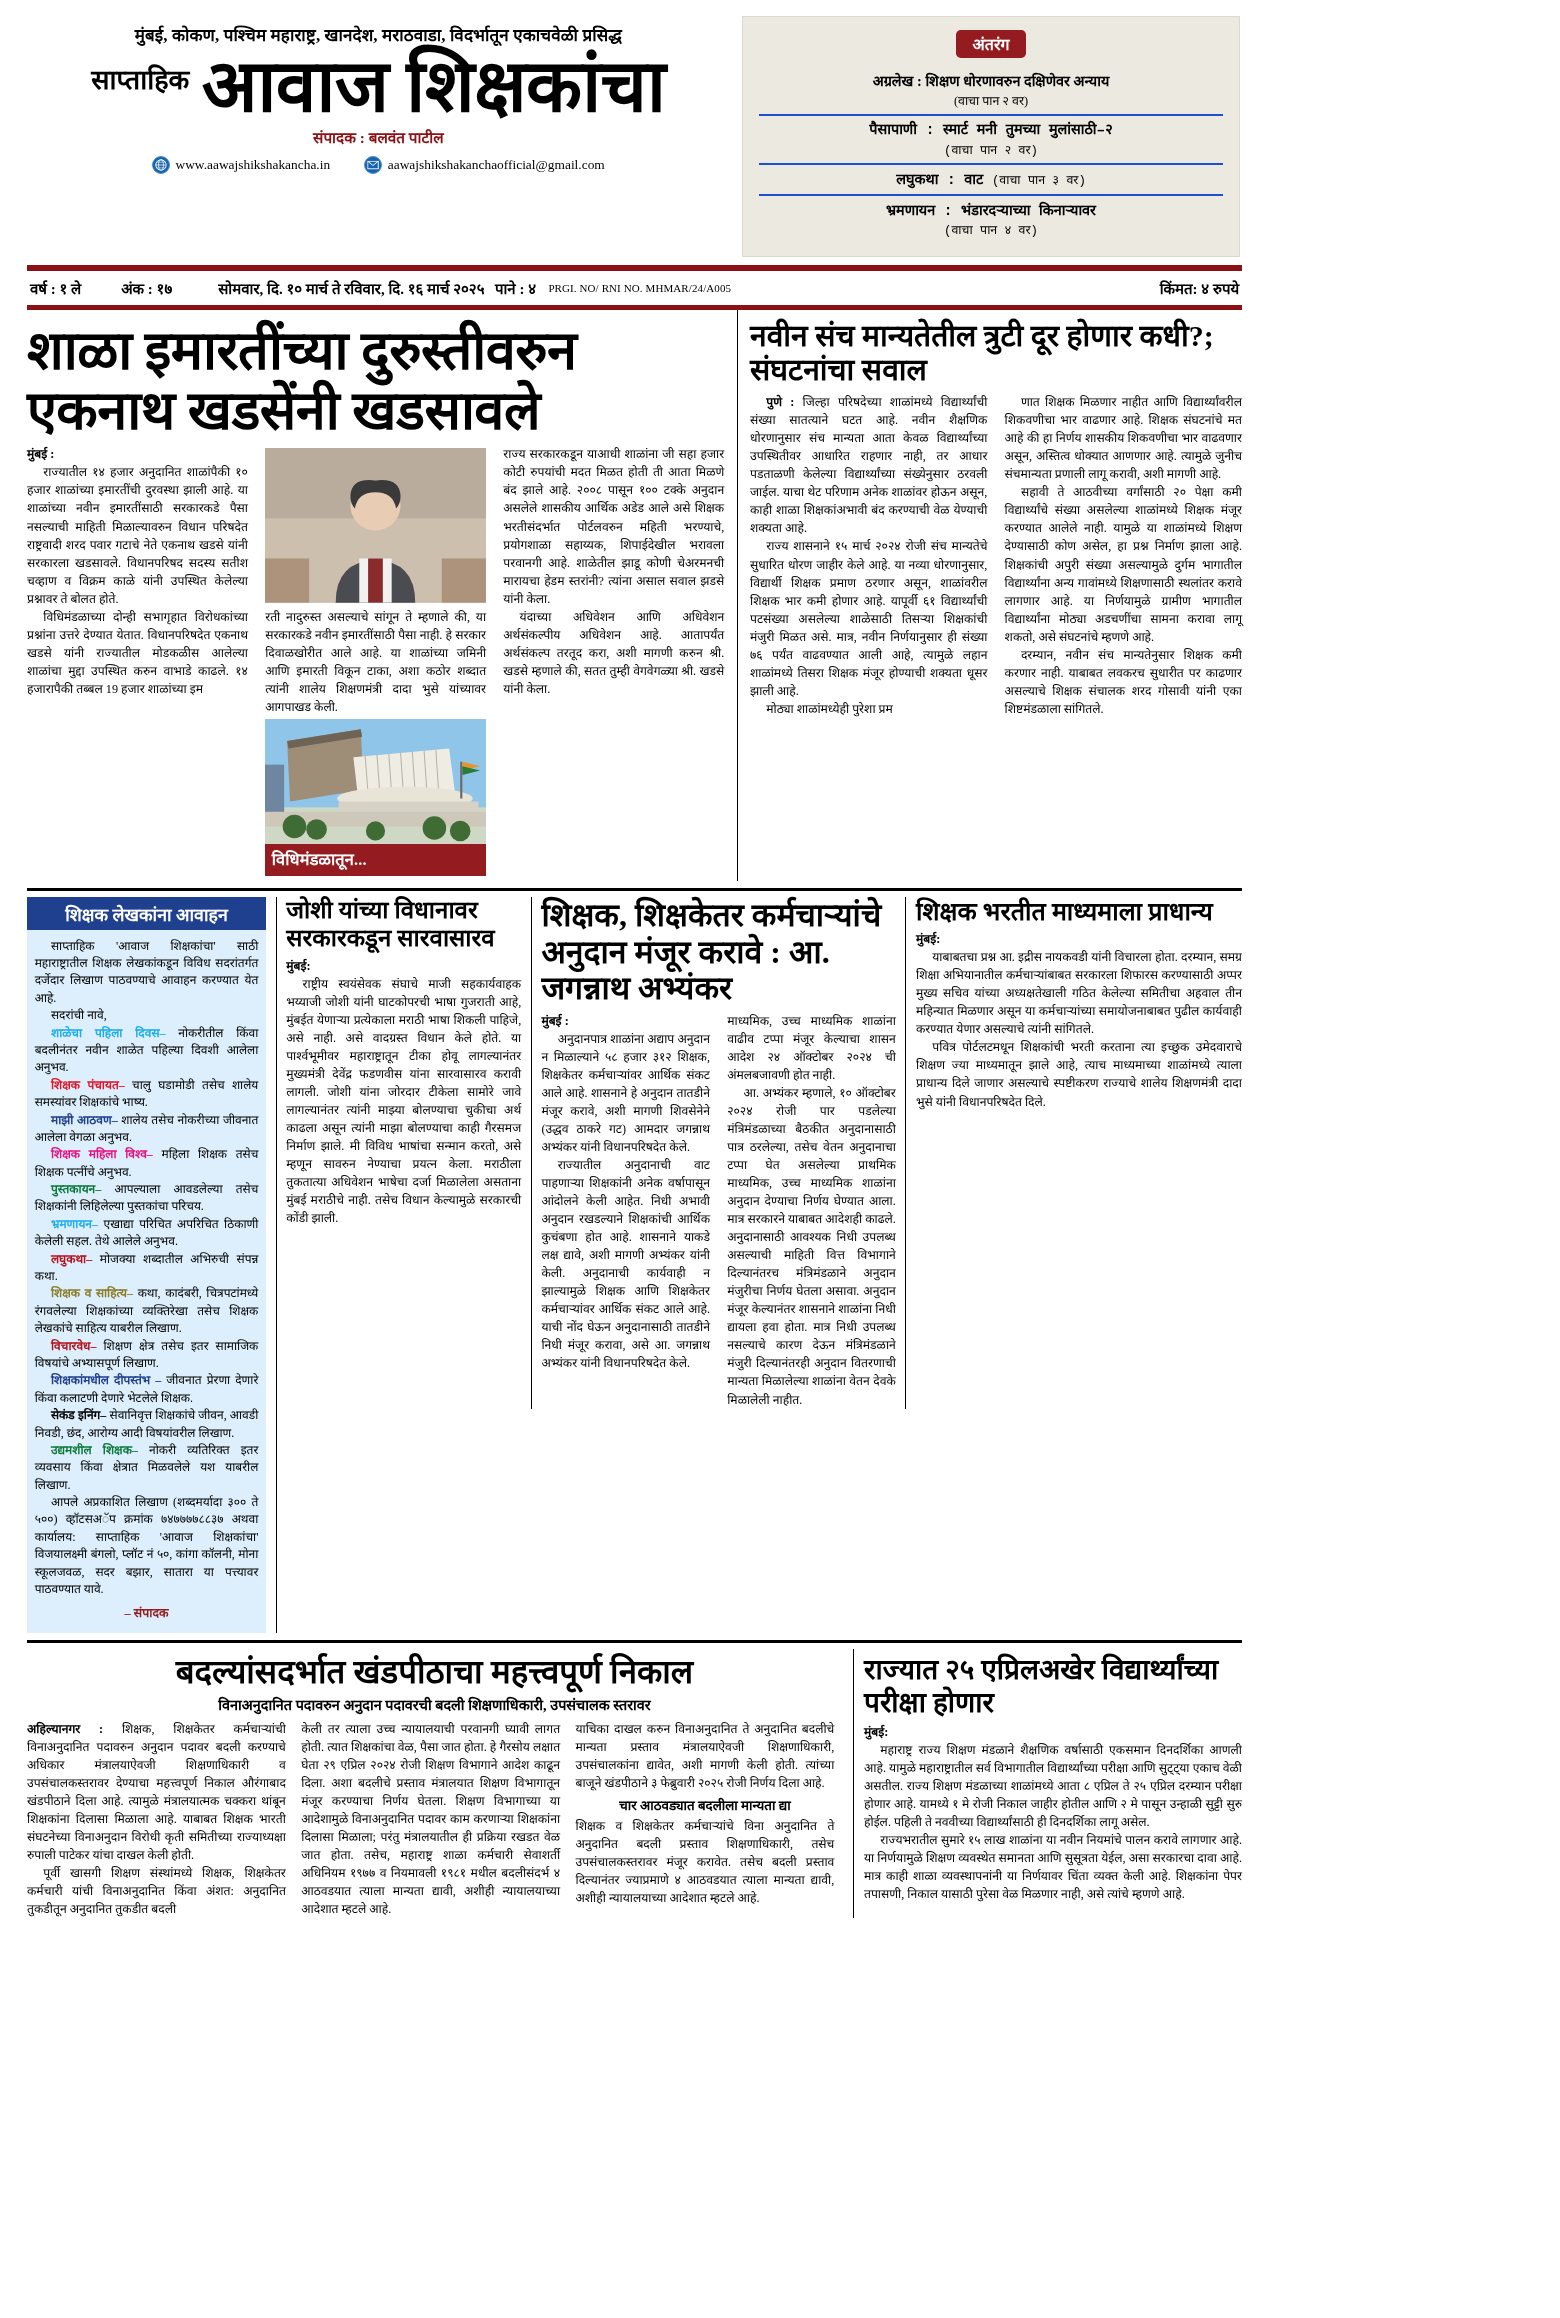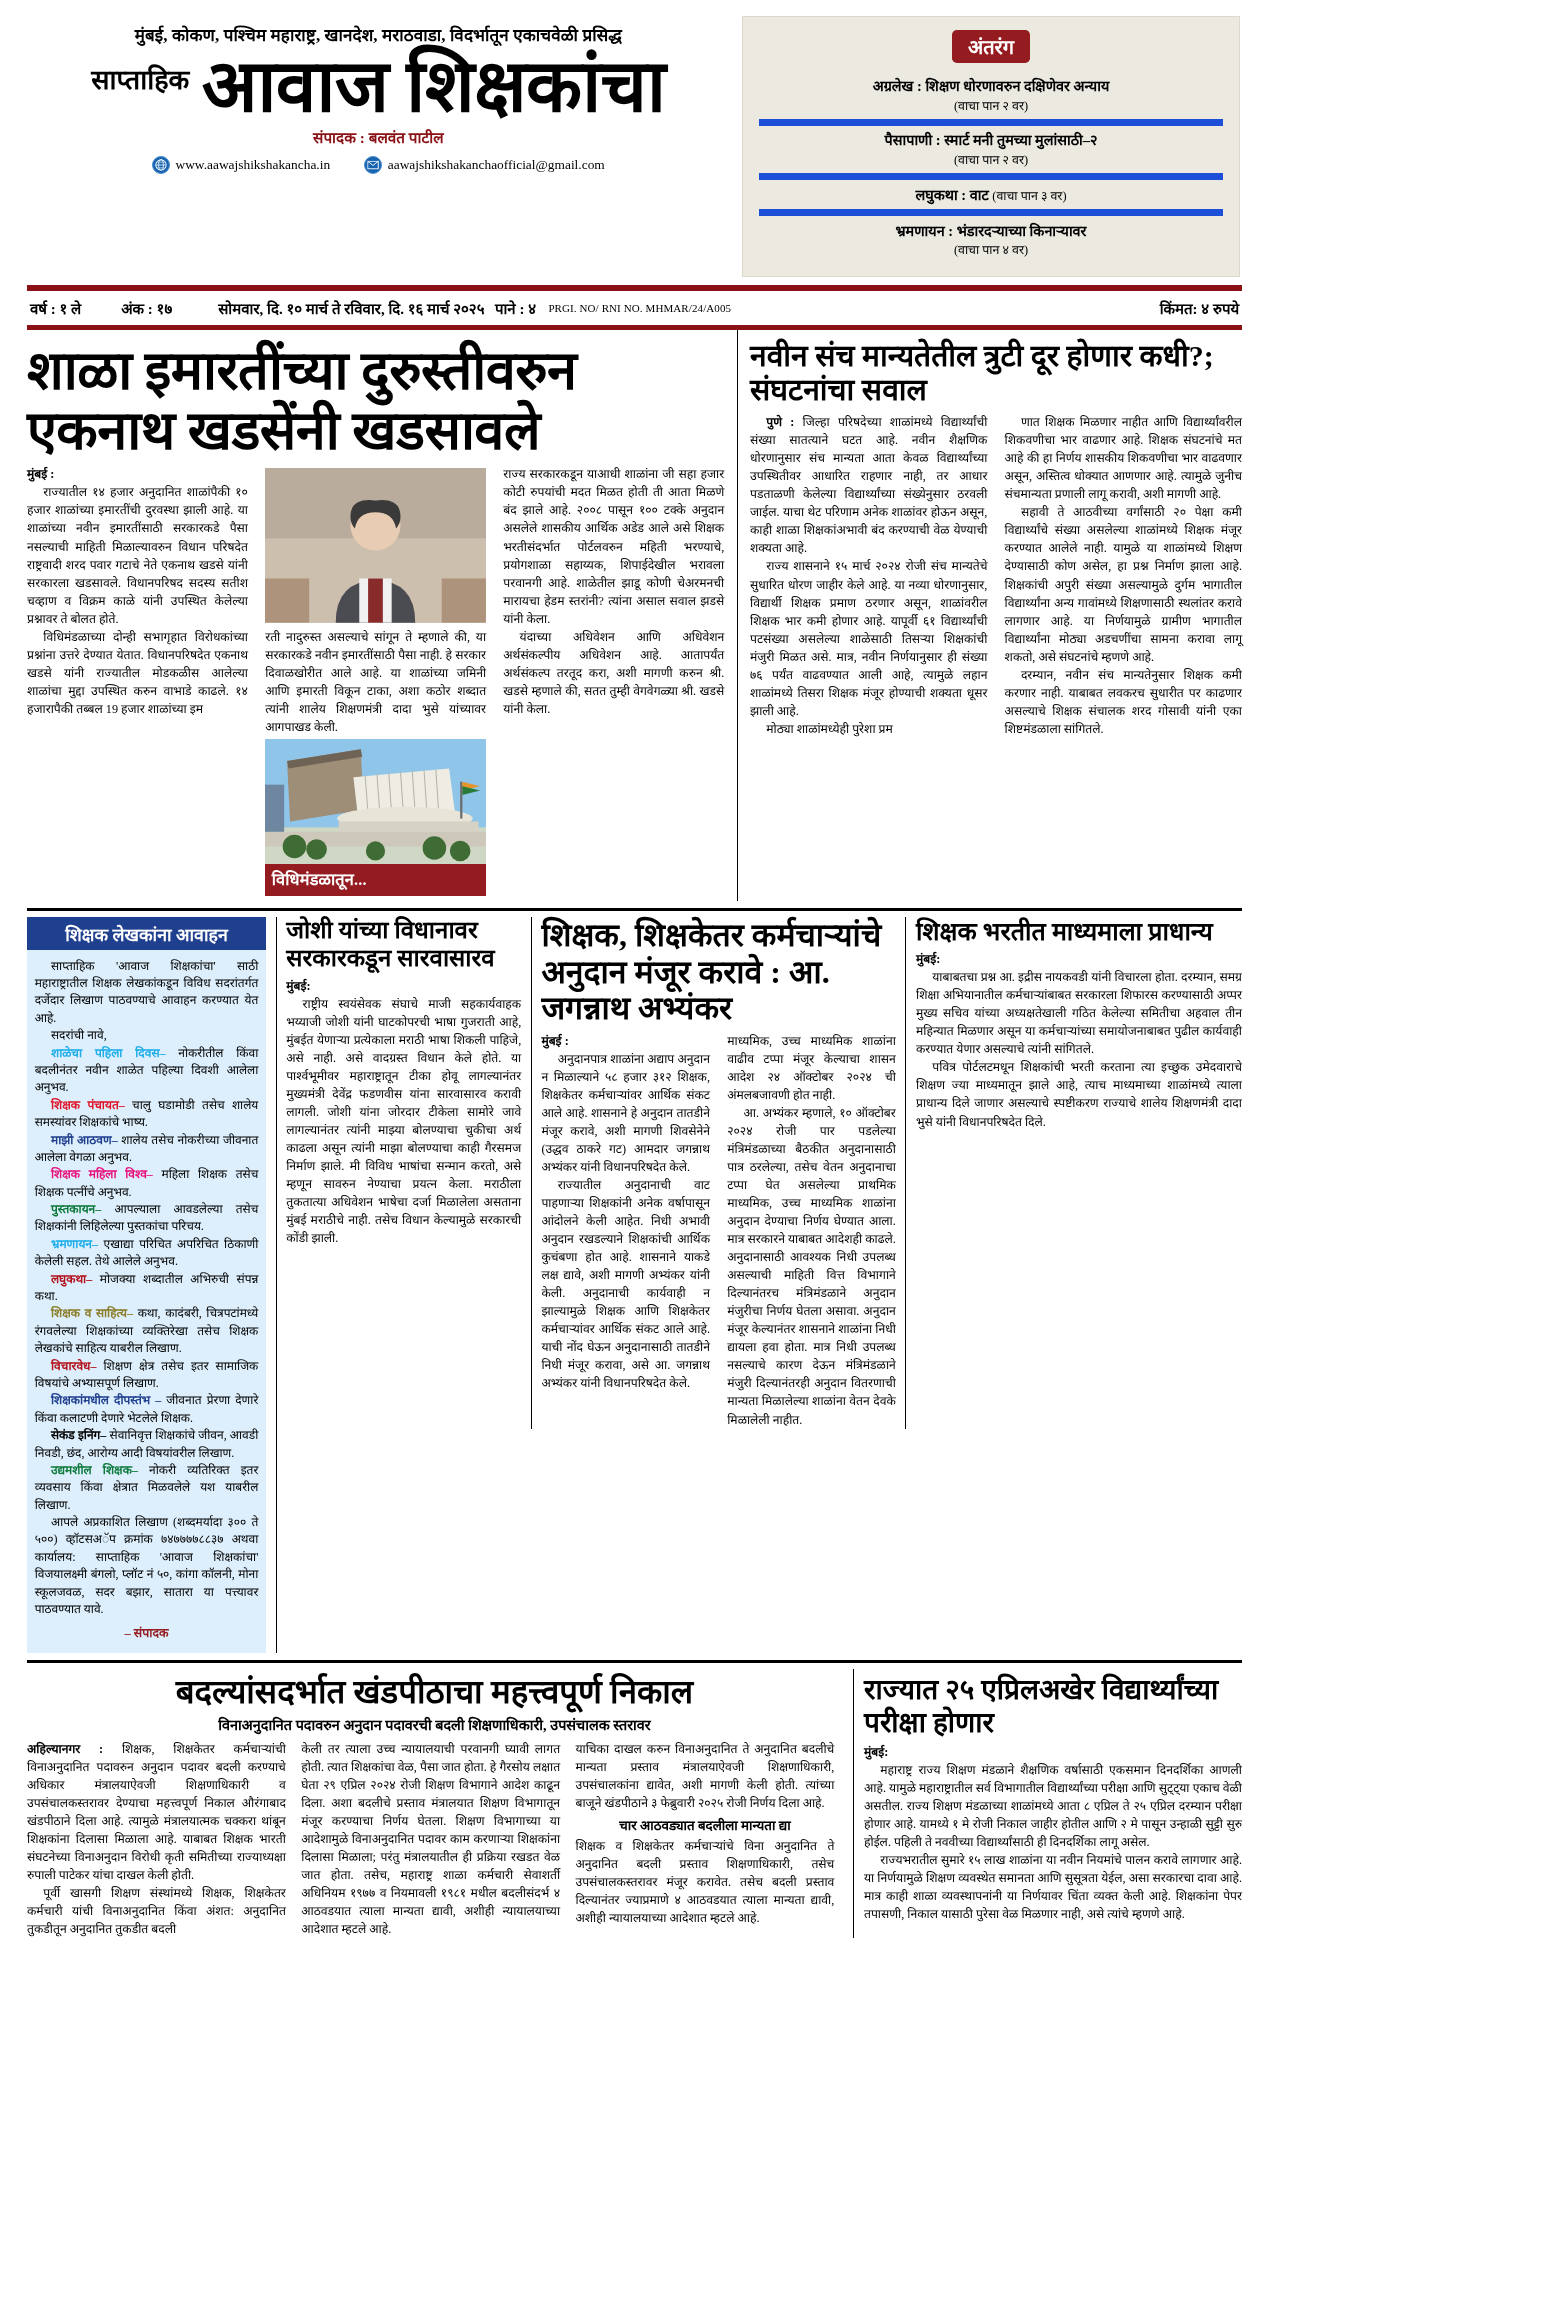--- a/index.html
+++ b/index.html
@@ -22,23 +22,23 @@
   .mh-contacts{display:flex;justify-content:center;gap:34px;margin-top:8.6px;font-size:13.4px;align-items:flex-end;}
   .mh-contact{display:flex;align-items:center;gap:5.7px;}
   .cicon{width:18px;height:18px;border-radius:50%;background:#1663b0;display:inline-block;position:relative;flex:0 0 auto;
          border:1.4px solid #4f8fd0;box-sizing:border-box;}
   .cicon svg{position:absolute;left:50%;top:50%;transform:translate(-50%,-50%);}
 
   
   .mh-right{flex:0 0 498px;margin-left:14.4px;margin-top:5.7px;}
   .antarang{background:#ece9e1;border:0.5px solid #ddd8cc;padding:9.6px 16.3px 12.4px 16.3px;}
   .antarang-badge{display:block;width:max-content;margin:2.9px auto 8.6px auto;background:#941b1f;color:#fff;
-                  font-weight:bold;font-size:20px;padding:2.9px 16.3px;border-radius:4.8px;}
+                  font-weight:bold;font-size:16px;padding:2.9px 16.3px;border-radius:4.8px;}
   .ant-item{text-align:center;padding:5.7px 0 4.8px 0;}
-  .ant-item + .ant-item{border-top:7px solid #1d4ed8;}
+  .ant-item + .ant-item{border-top:2px solid #1d4ed8;font-family:Liberation Mono, monospace;}
   .ant-line{font-size:14.4px;font-weight:bold;line-height:1.25;}
   .ant-sub{font-size:12.4px;margin-top:1.9px;}
   .ant-inline{font-size:12.4px;font-weight:normal;}
 
   
   .rule-thick{height:5.7px;background:#8a1115;margin:8.6px 27px 0 27px;}
   .infobar{display:flex;align-items:center;margin:0 27px;padding:6.7px 2.9px 4.8px 2.9px;font-weight:bold;font-size:15px;gap:0;}
   .infobar .sp{flex:0 0 auto;}
   .ib-year{margin-right:40px;}
   .ib-issue{margin-right:46px;}

